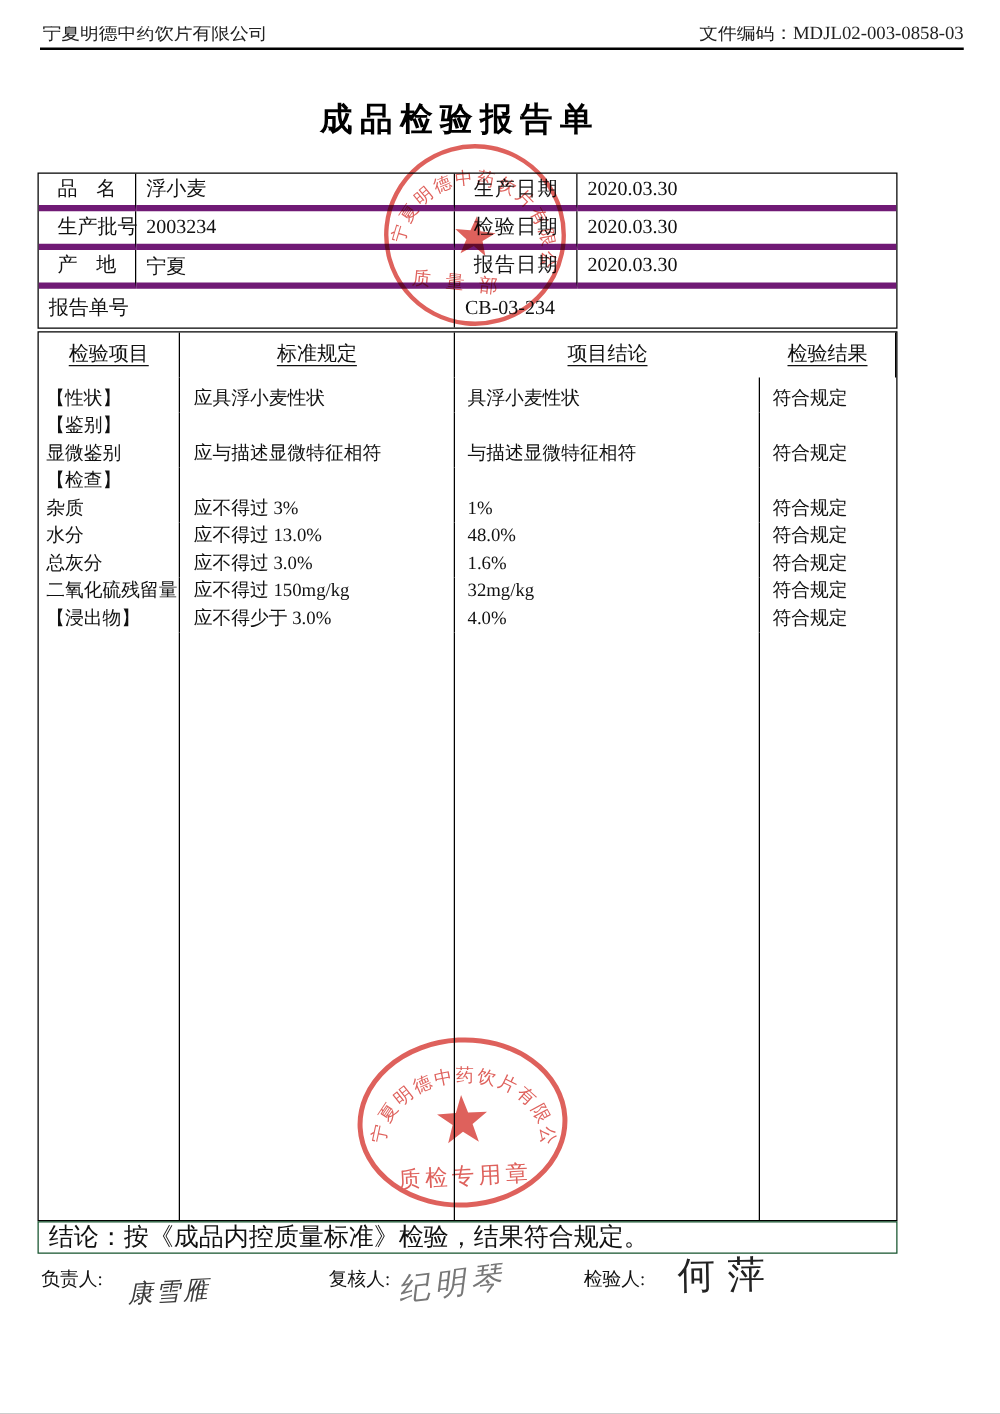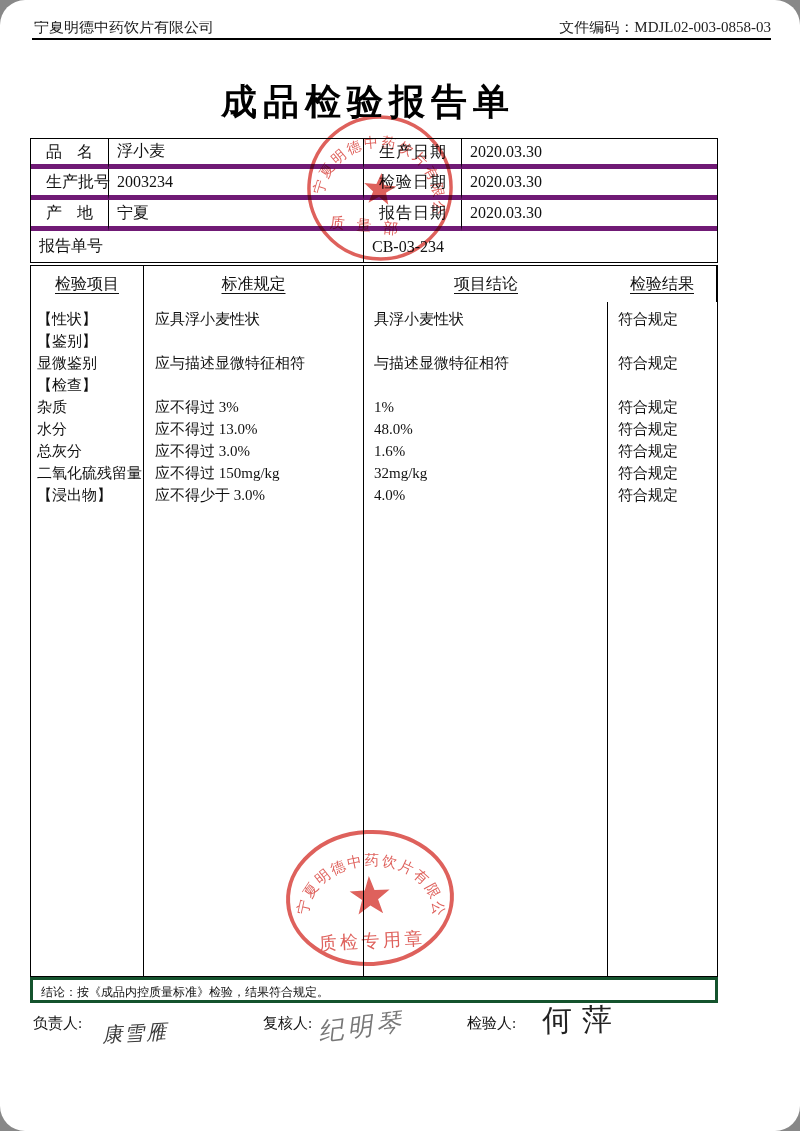--- a/index.html
+++ b/index.html
@@ -1,34 +1,33 @@
 <!DOCTYPE html>
 <html><head>
 <meta charset="utf-8">
 <style>
   html,body{margin:0;padding:0;background:#888;}
   .page{
     position:relative;width:800px;height:1131px;margin:0 auto;
     background:#ffffff;overflow:hidden;
     font-family:"Liberation Serif","DejaVu Serif",serif;
     color:#111;
-    border-radius:25px;
   }
   
   .hdr-clip{position:absolute;top:21px;height:17px;overflow:hidden;}
   .hdr-clip .t{position:absolute;bottom:0;white-space:nowrap;font-size:15px;line-height:22px;color:#222;}
   .hdr-left{left:34px;width:330px;}
   .hdr-left .t{left:0;}
   .hdr-right{right:29px;width:300px;}
   .hdr-right .t{right:0;}
   .hdr-rule{position:absolute;left:32px;top:38px;width:739px;height:2px;background:#000;}
   
   .title{
     position:absolute;left:0;top:78px;width:736px;text-align:center;
-    font-size:36px;font-weight:bold;letter-spacing:6px;color:#000;
+    font-size:26px;font-weight:bold;letter-spacing:6px;color:#000;
   }
   
   .info-table{
     position:absolute;left:30px;top:138px;width:688px;box-sizing:border-box;
     border:1px solid #000;
     display:grid;grid-template-columns:78px 255px 98px 1fr;
     grid-template-rows:30px 31px 31px 31px;
     font-size:16px;
   }
   .cell{display:flex;align-items:center;box-sizing:border-box;padding:0 8px;white-space:nowrap;overflow:visible;}
@@ -48,21 +47,21 @@
   .icell{box-sizing:border-box;line-height:22px;white-space:nowrap;}
   .ihdr{display:flex;align-items:center;justify-content:center;font-size:16px;}
   .ihdr span{text-decoration:underline;text-underline-offset:4px;}
   .c1{padding-left:6px;}
   .c2{padding-left:11px;}
   .c3{padding-left:10px;}
   .c4{padding-left:10px;}
   
   .conclusion-box{
     position:absolute;left:30px;top:977px;width:688px;height:26px;box-sizing:border-box;
-    border:3px solid #14532d;font-size:12px;line-height:24px;padding-left:8px;
+    border:1px solid #14532d;font-size:20px;line-height:24px;padding-left:8px;
     white-space:nowrap;
   }
   .sig-label{position:absolute;font-size:15px;color:#111;}
   .sig{position:absolute;color:#333;white-space:nowrap;}
   .sig-1{left:102px;top:1020px;font-size:20px;transform:rotate(-3deg);font-style:italic;letter-spacing:2px;color:#3a3a3a;}
   .sig-2{left:318px;top:1010px;font-size:25px;transform:rotate(-7deg);font-style:italic;letter-spacing:4px;color:#777;}
   .sig-3{left:542px;top:1000px;font-size:30px;transform:rotate(-1deg);letter-spacing:10px;color:#222;}
   
   .stamp{position:absolute;mix-blend-mode:multiply;opacity:0.85;}
   .stamp-top{left:302px;top:110px;transform:rotate(6deg);}

